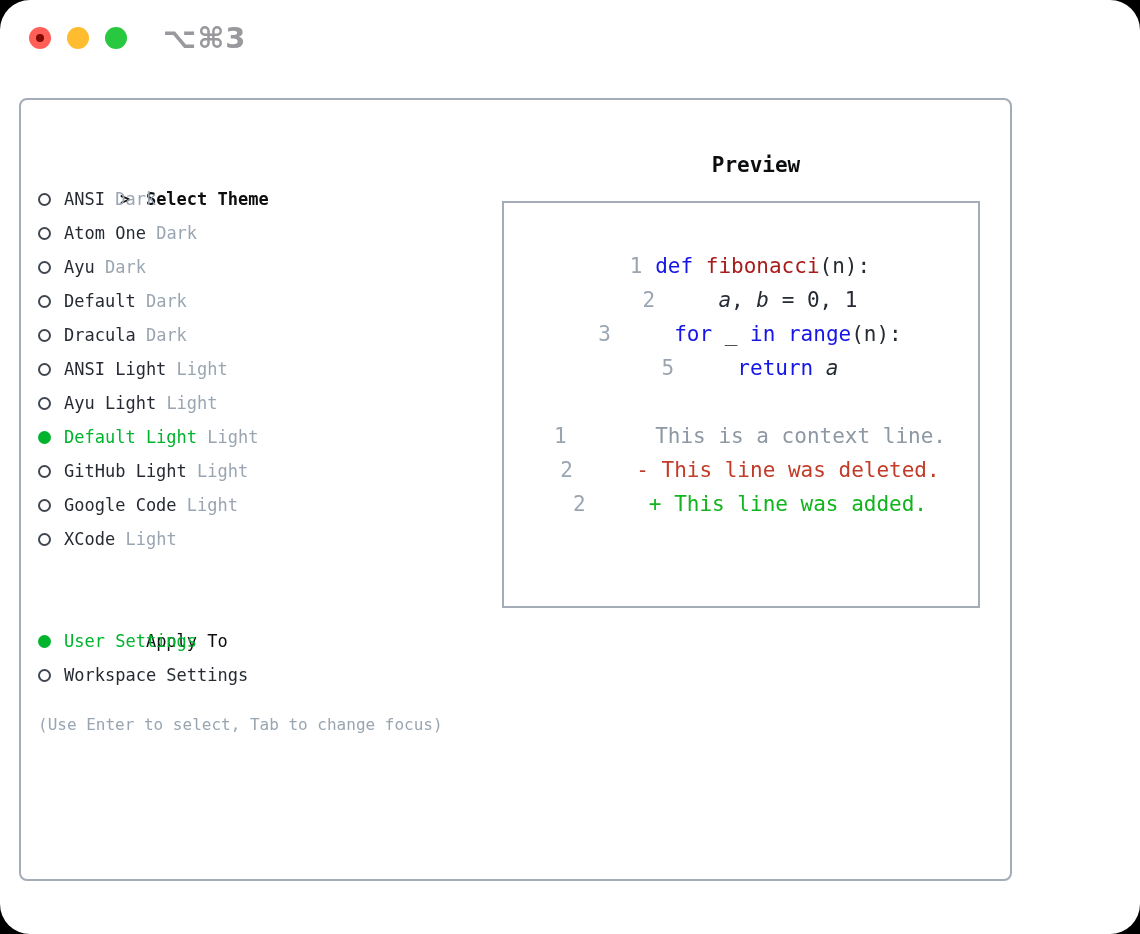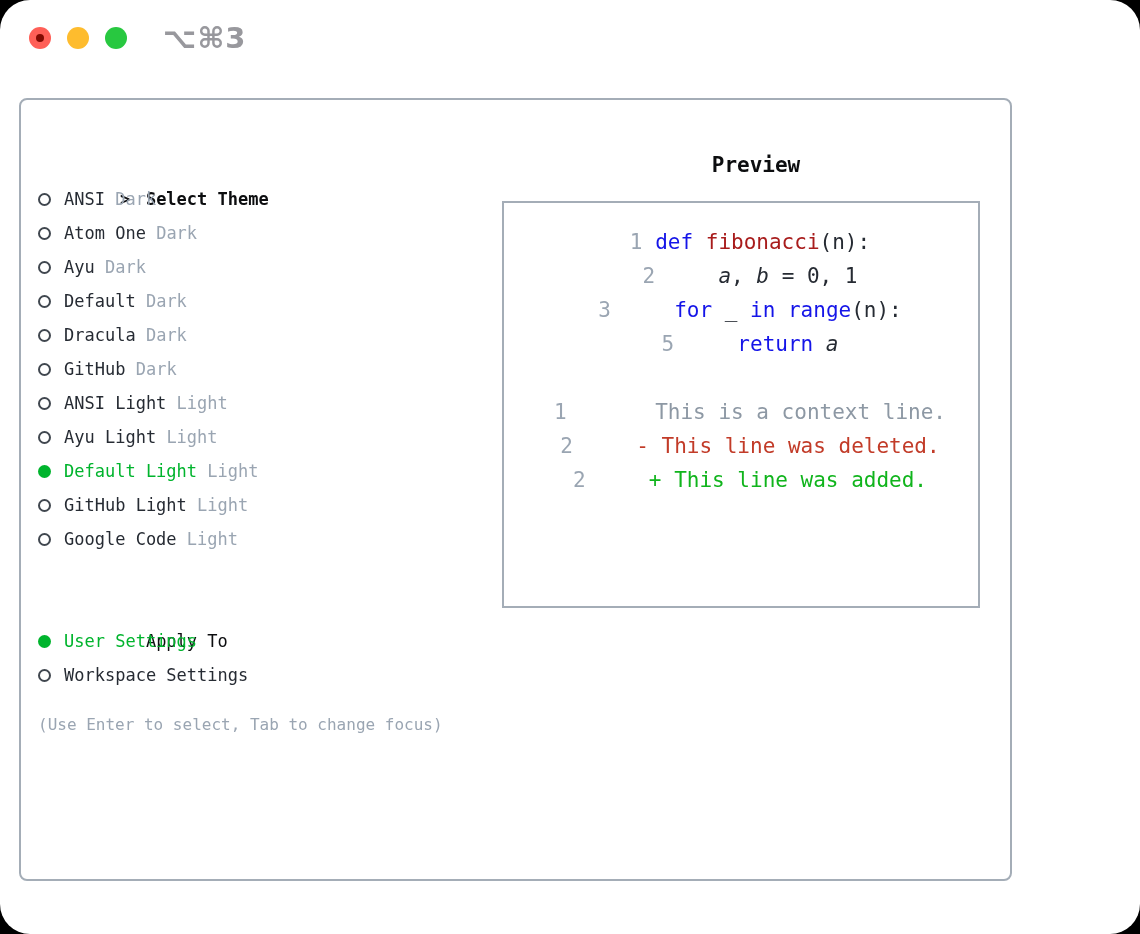--- a/index.html
+++ b/index.html
@@ -57,21 +57,21 @@
   .variant{color:var(--muted-gray);}
   .selected .item-label{color:var(--accent-green);}
   .hint{
     margin-top:16px;max-width:432px;color:var(--muted-gray);
     font-size:16px;line-height:34px;white-space:normal;
   }
   
   .preview-title{height:34px;line-height:34px;font-size:21px;font-weight:bold;color:var(--heading-black);}
   .preview-box{
     margin-top:19px;width:478px;height:407px;box-sizing:border-box;
-    border:2px solid var(--border-gray);padding:22px 0 0 18px;background:var(--window-bg);
+    border:2px solid var(--border-gray);padding:46px 0 0 18px;background:var(--window-bg);
   }
   .code-line{height:34px;line-height:34px;font-size:21px;white-space:pre;}
   .tok-num{color:var(--muted-gray);}
   .tok-kw{color:var(--keyword-blue);}
   .tok-fn{color:var(--function-red);}
   .tok-pl{color:var(--text-dark);}
   .tok-var{color:var(--text-dark);font-style:italic;}
   .tok-ctx{color:var(--context-gray);}
   .tok-del{color:var(--deleted-red);margin-top:28px;}
   .tok-add{color:var(--added-green);}
@@ -96,26 +96,26 @@
       <div class="row">
         <span class="marker prompt-char">&gt;</span><span class="heading">Select Theme</span>
       </div>
 
       <div>
           <div class="row"><span class="marker"><span class="circle"></span></span><span class="item-label">ANSI</span> <span class="variant">Dark</span></div>
           <div class="row"><span class="marker"><span class="circle"></span></span><span class="item-label">Atom One</span> <span class="variant">Dark</span></div>
           <div class="row"><span class="marker"><span class="circle"></span></span><span class="item-label">Ayu</span> <span class="variant">Dark</span></div>
           <div class="row"><span class="marker"><span class="circle"></span></span><span class="item-label">Default</span> <span class="variant">Dark</span></div>
           <div class="row"><span class="marker"><span class="circle"></span></span><span class="item-label">Dracula</span> <span class="variant">Dark</span></div>
-          <div class="row"><span class="marker"><span class="circle"></span></span><span class="item-label">GitHub</span> <span class="variant">Dark</span></div>
           <div class="row"><span class="marker"><span class="circle"></span></span><span class="item-label">ANSI Light</span> <span class="variant">Light</span></div>
           <div class="row"><span class="marker"><span class="circle"></span></span><span class="item-label">Ayu Light</span> <span class="variant">Light</span></div>
           <div class="row selected"><span class="marker"><span class="circle filled"></span></span><span class="item-label">Default Light</span> <span class="variant">Light</span></div>
           <div class="row"><span class="marker"><span class="circle"></span></span><span class="item-label">GitHub Light</span> <span class="variant">Light</span></div>
           <div class="row"><span class="marker"><span class="circle"></span></span><span class="item-label">Google Code</span> <span class="variant">Light</span></div>
+          <div class="row"><span class="marker"><span class="circle"></span></span><span class="item-label">XCode</span> <span class="variant">Light</span></div>
         </div>
 
       <div class="row"></div>
 
       <div class="row">
         <span class="marker"></span><span class="subheading">Apply To</span>
       </div>
 
       <div>
           <div class="row selected"><span class="marker"><span class="circle filled"></span></span><span class="item-label">User Settings</span></div>

